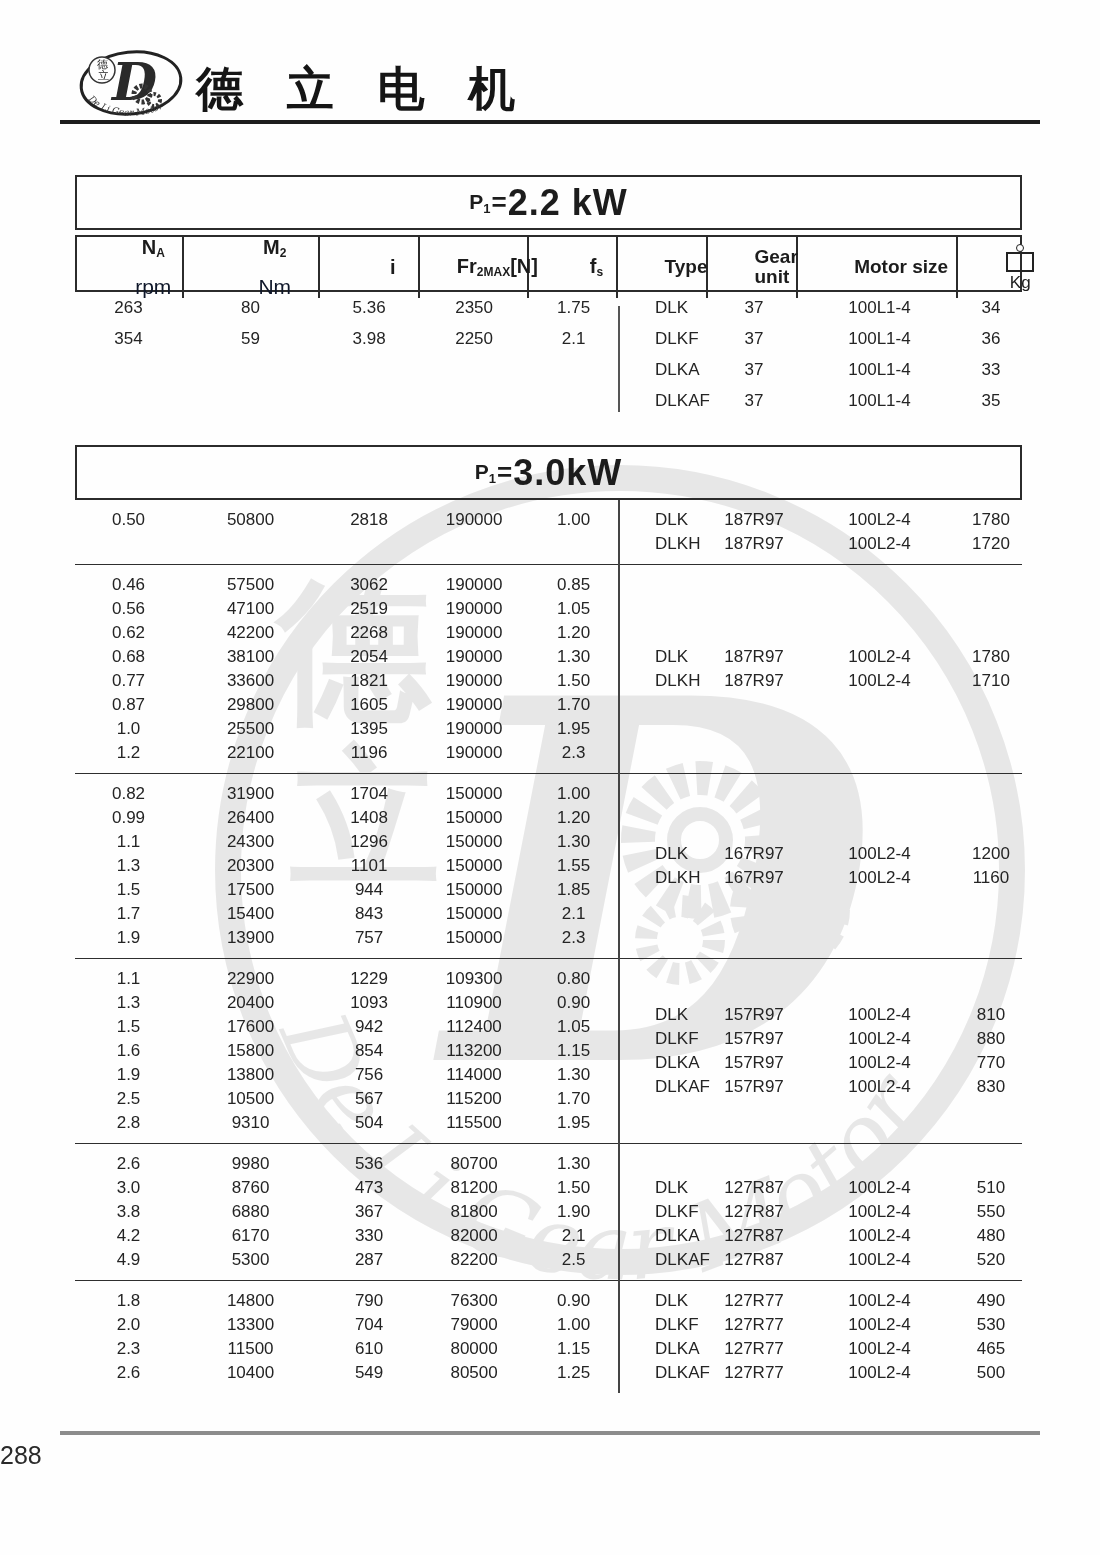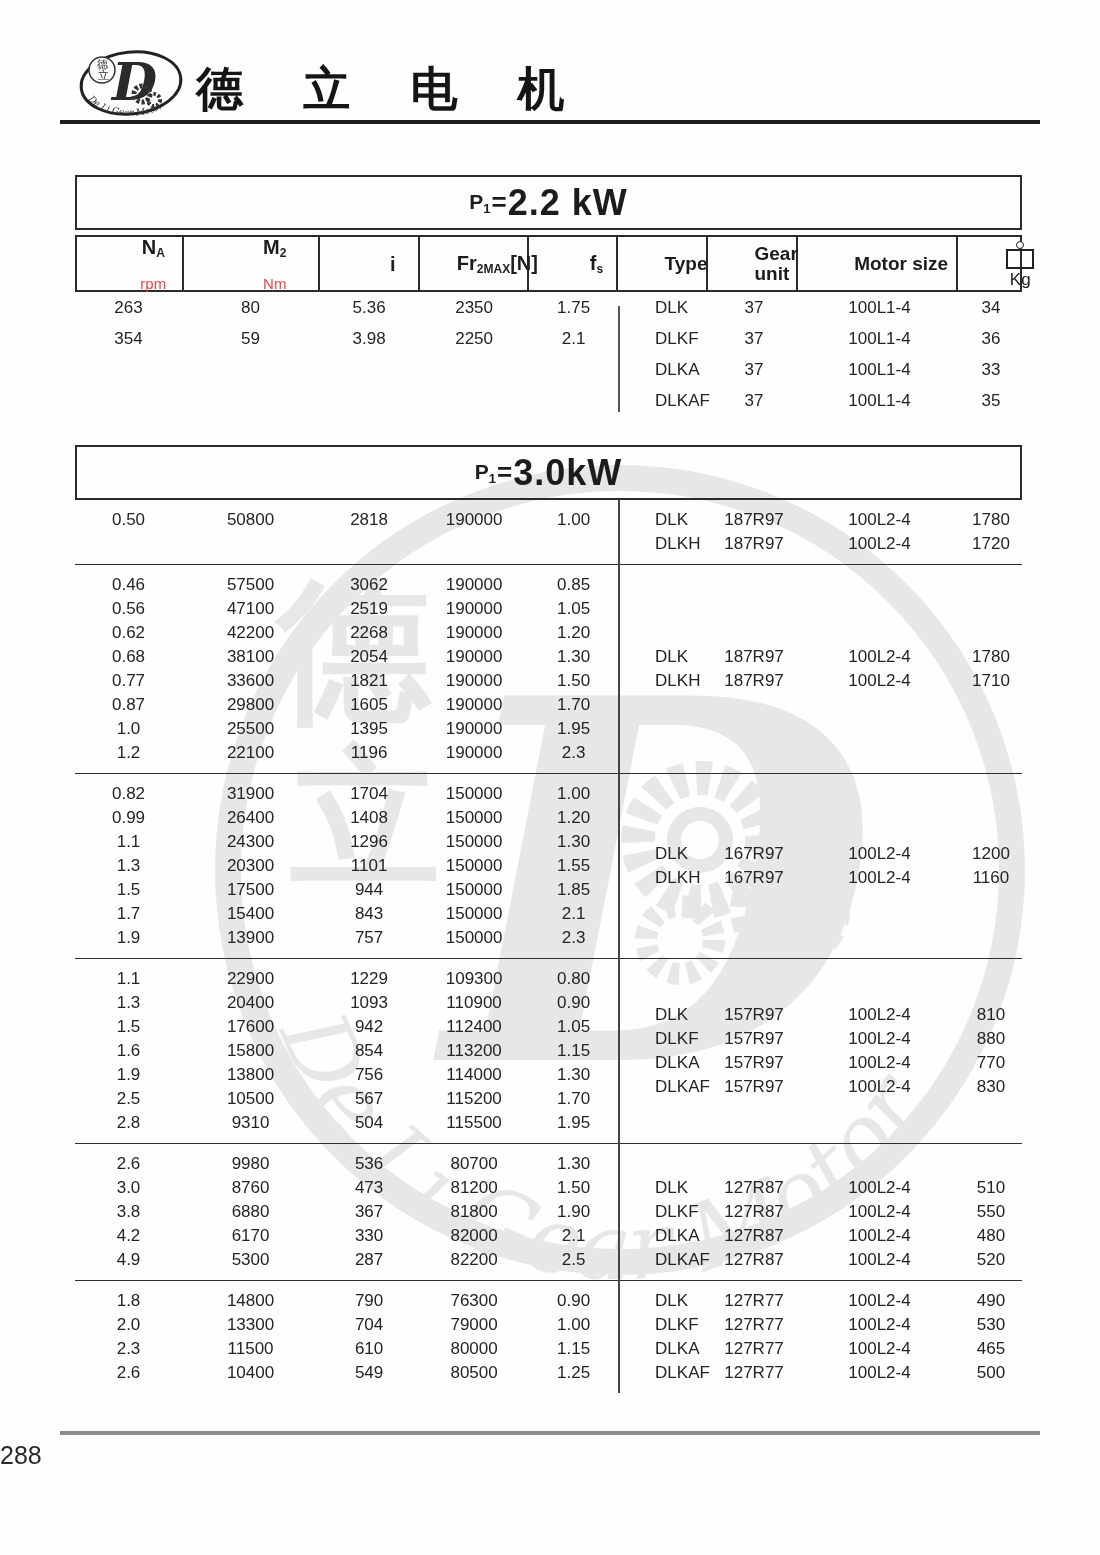--- a/index.html
+++ b/index.html
@@ -3,21 +3,21 @@
 <meta charset="utf-8">
 <style>
   html,body{margin:0;padding:0;background:#ffffff;}
   .page{
     position:relative;width:1100px;height:1555px;background:#fefefe;
     font-family:"Liberation Sans","DejaVu Sans",sans-serif;color:#1c1c1c;overflow:hidden;
   }
   
   .hdr-logo{position:absolute;left:76px;top:44px;width:110px;height:84px;}
   .brand-title{
-    position:absolute;left:196px;top:58px;font-family:Liberation Mono, monospace;
+    position:absolute;left:196px;top:58px;font-family:Liberation Serif, serif;
     font-weight:bold;font-size:47px;letter-spacing:16px;color:#151515;white-space:nowrap;
   }
   .top-rule{position:absolute;left:60px;top:120px;width:980px;height:4px;background:#1d1d1d;}
   
   .watermark{position:absolute;left:190px;top:450px;width:860px;height:860px;opacity:.085;pointer-events:none;}
   
   .tbl{position:absolute;left:75px;width:947px;}
   .tbl1{top:175px;}
   .tbl2{top:445px;}
   .title-box{
@@ -33,21 +33,21 @@
     box-sizing:border-box;margin-top:5px;border:2px solid #2b2b2b;height:57px;
     display:grid;grid-template-columns:11.3% 14.47% 10.56% 11.62% 9.4% 9.61% 9.5% 17% auto;
   }
   .th{
     display:flex;flex-direction:column;align-items:center;justify-content:center;
     border-right:2px solid #2b2b2b;line-height:1.05;padding-left:48px;
   }
   .th:last-child{border-right:none;}
   .h-main{font-weight:bold;font-size:20px;}
   .h-main sub{font-size:12px;font-weight:bold;vertical-align:-3px;}
-  .h-unit{font-size:15px;margin-top:16px;color:#ef4444;}
+  .h-unit{font-size:21px;margin-top:16px;color:#0f172a;}
   .h-word{font-weight:bold;font-size:19px;}
   .weight-icon{position:relative;width:24px;height:16px;border:2px solid #222;margin:9px auto 2px auto;}
   .weight-icon::before{
     content:"";position:absolute;left:50%;top:-10px;margin-left:-4px;width:6px;height:6px;
     border:1.5px solid #222;border-radius:50%;background:#fefefe;
   }
   .kg-label{font-size:17px;color:#1c1c1c;}
   
   .tbody{position:relative;display:flex;align-items:flex-start;}
   .tbody1{padding-top:0;}

